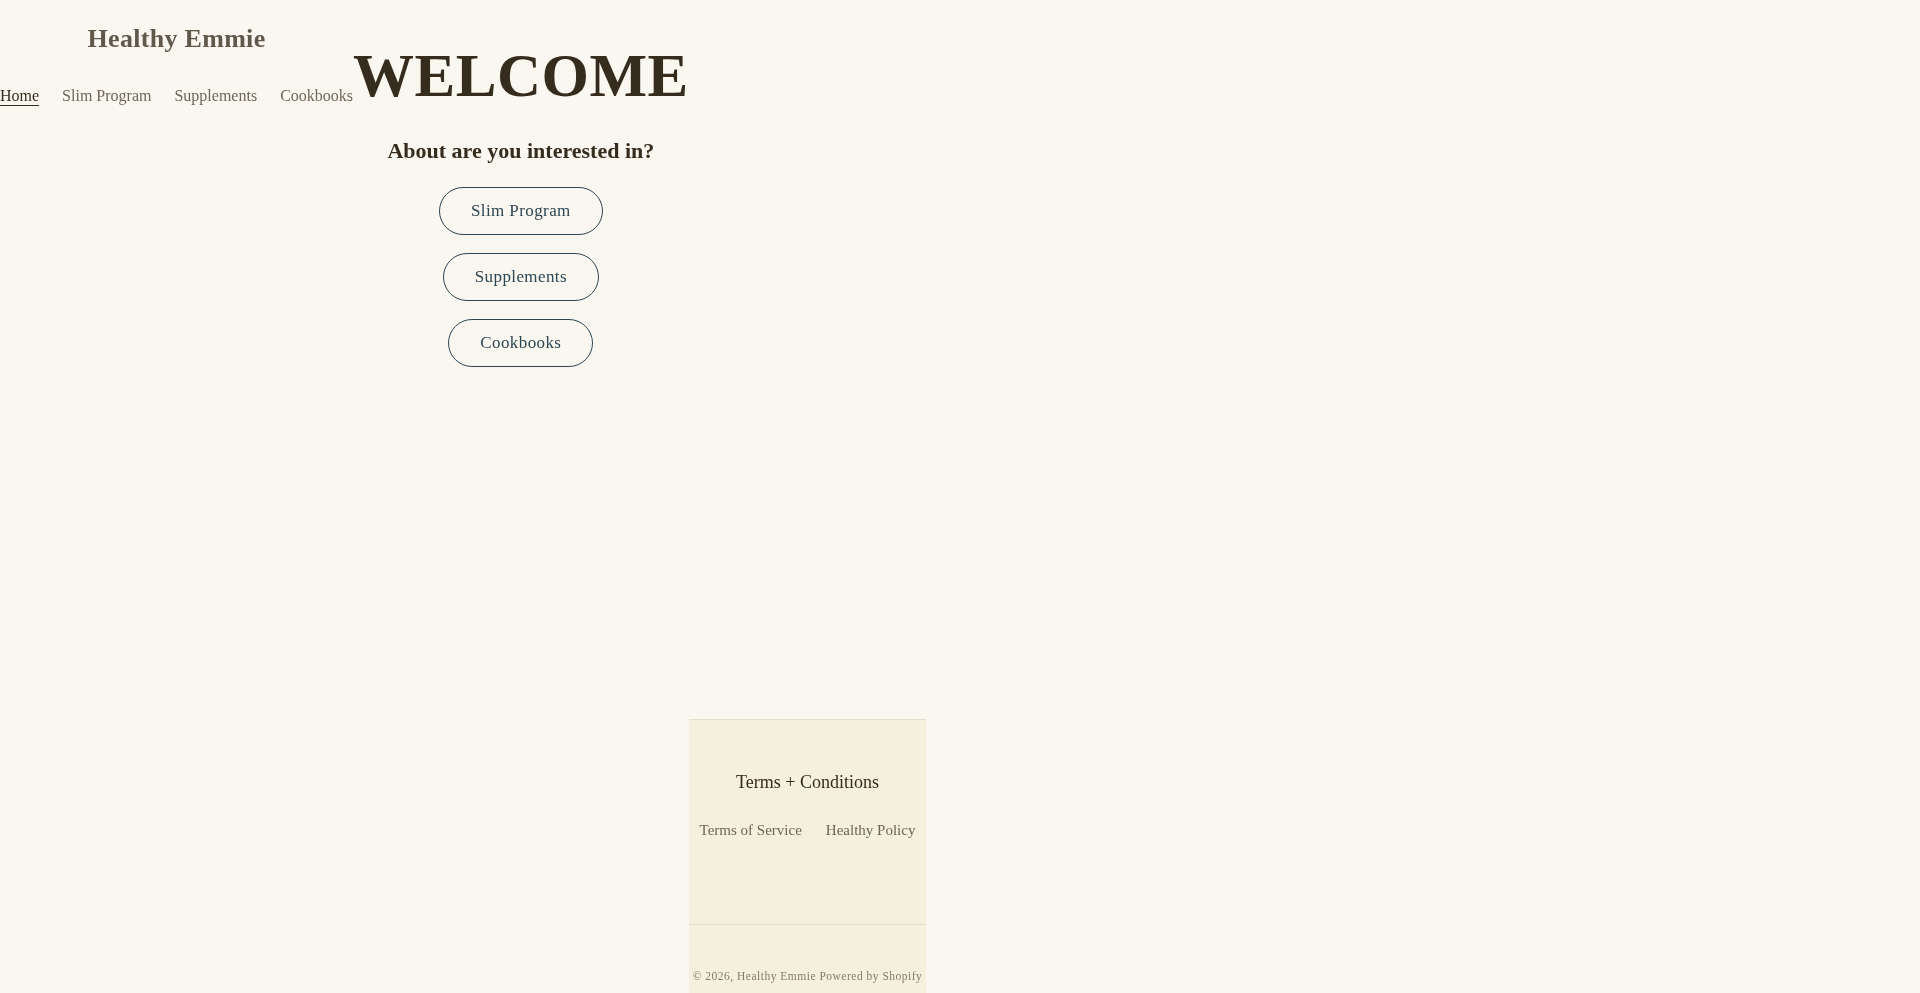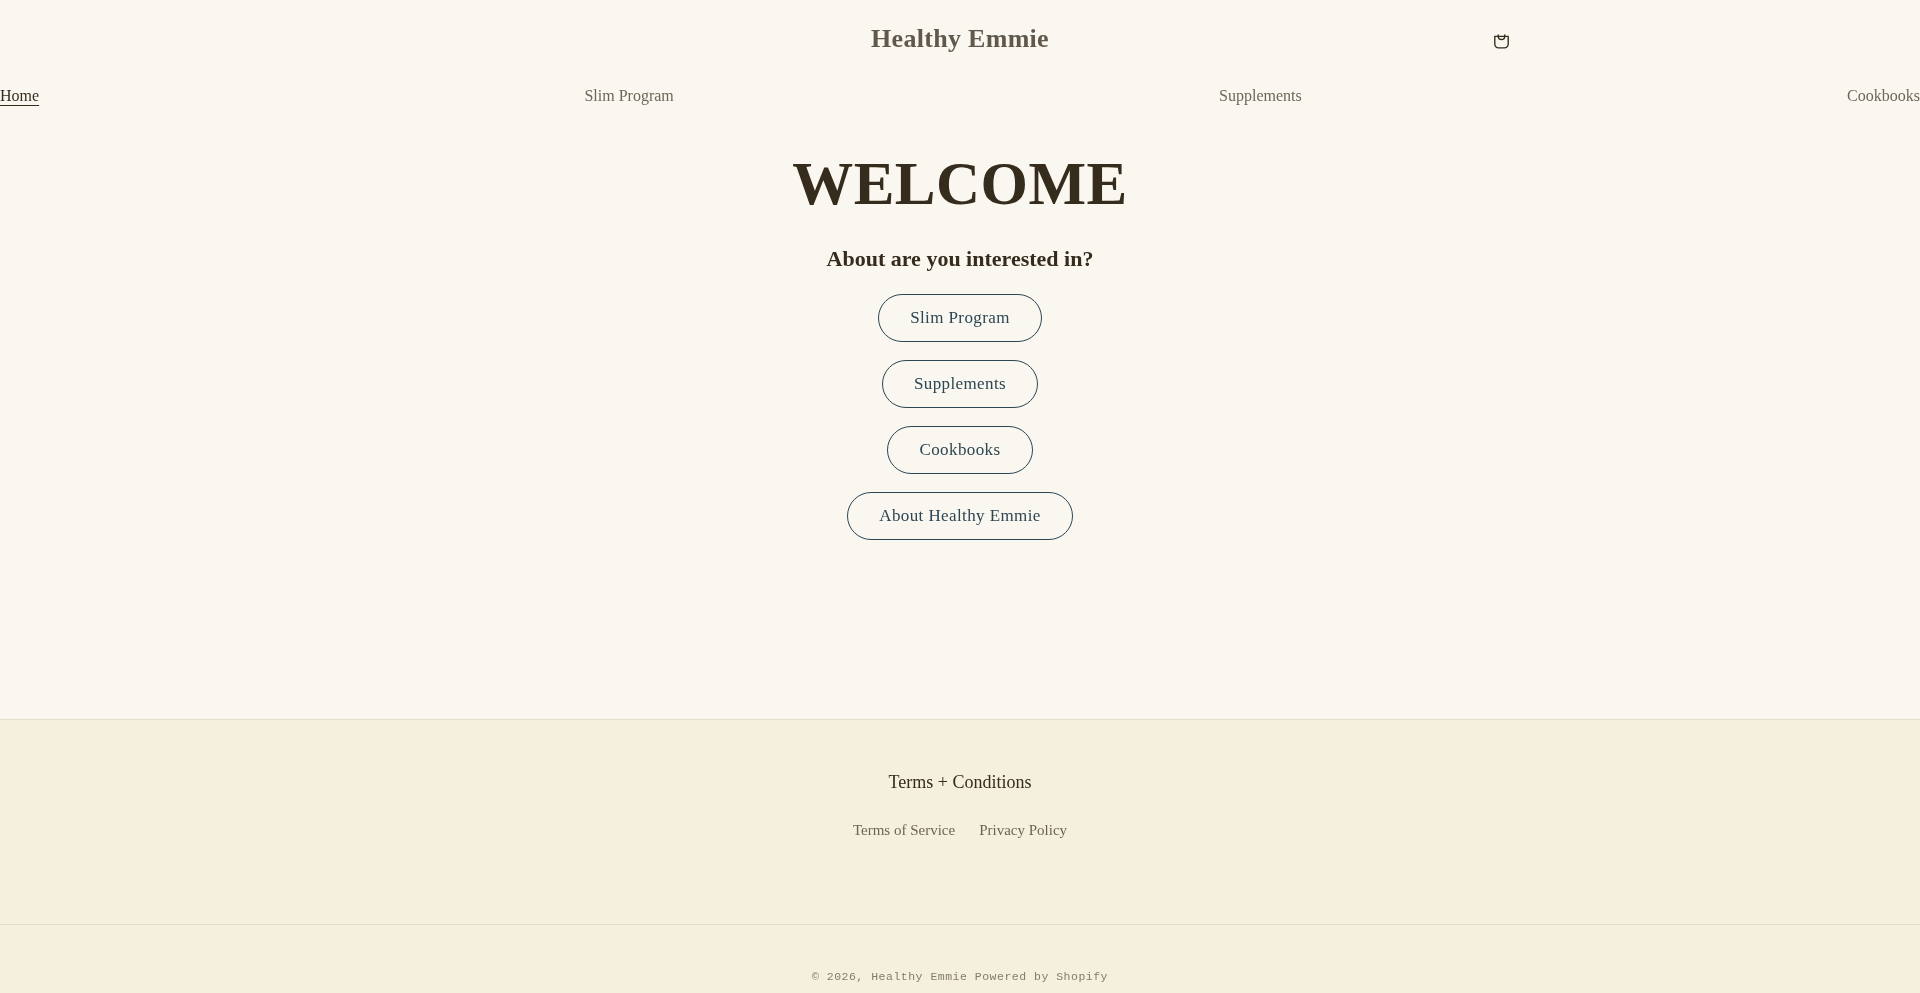--- a/index.html
+++ b/index.html
@@ -14,21 +14,21 @@
   body{
     font-family:"Liberation Serif","DejaVu Serif",serif;
     background:var(--page-bg);
     color:var(--foreground);
   }
   .page{
     width:1920px;
     height:993px;
     margin:0 auto;
     display:flex;
-    flex-direction:column;
+    flex-direction:row;
     background:var(--page-bg);
     overflow:hidden;
   }
 
   
   .site-header{
     position:relative;
     text-align:center;
     padding-top:24px;
   }
@@ -152,22 +152,21 @@
   }
   .footer-link{
     font-size:15px;
     line-height:1.2;
     color:rgba(54,44,29,0.72);
     text-decoration:none;
     cursor:pointer;
   }
   .footer-bottom{
     border-top:1px solid var(--divider);
-    padding:45px 11px 9px;
-    font-family:Liberation Mono, monospace;
+    padding:45px 4px 9px;
   }
   .copyright{
     font-size:11.5px;
     letter-spacing:0.5px;
     line-height:1.2;
     color:rgba(54,44,29,0.6);
   }
   .copyright a{
     color:inherit;
     text-decoration:none;
@@ -201,31 +200,30 @@
 
   <main class="main-content">
     <h1 class="welcome-heading">WELCOME</h1>
 
     <p class="subtitle">About are you interested in?</p>
 
     <div class="btn-stack">
       <a class="pill-btn">Slim Program</a>
       <a class="pill-btn">Supplements</a>
       <a class="pill-btn">Cookbooks</a>
-      <a class="pill-btn">About Healthy Emmie</a>
     </div>
   </main>
 
   <footer class="site-footer">
     <div class="footer-block">
       <h2 class="footer-heading">Terms + Conditions</h2>
 
       <div class="footer-links">
         <a class="footer-link">Terms of Service</a>
-        <a class="footer-link">Privacy Policy</a>
+        <a class="footer-link">Healthy Policy</a>
       </div>
     </div>
 
     <div class="footer-bottom">
       <div class="copyright">
         <span>© 2026,</span>
         <a>Healthy Emmie</a>
         <a>Powered by Shopify</a>
       </div>
     </div>

